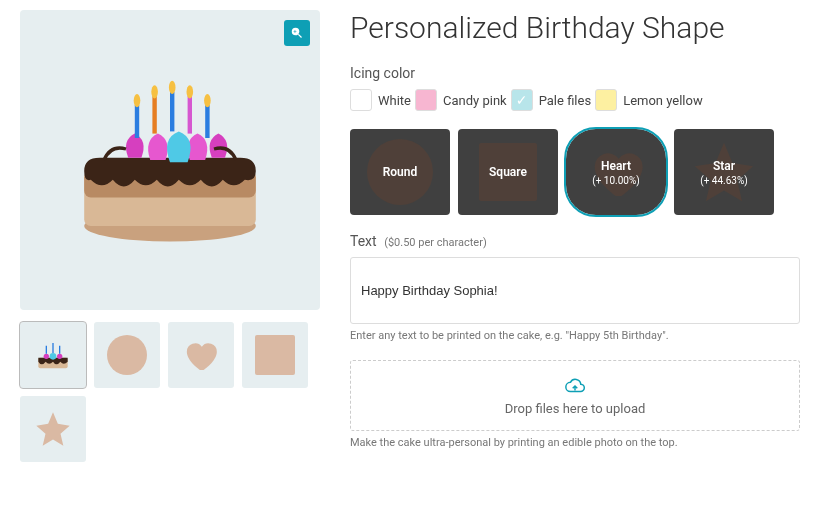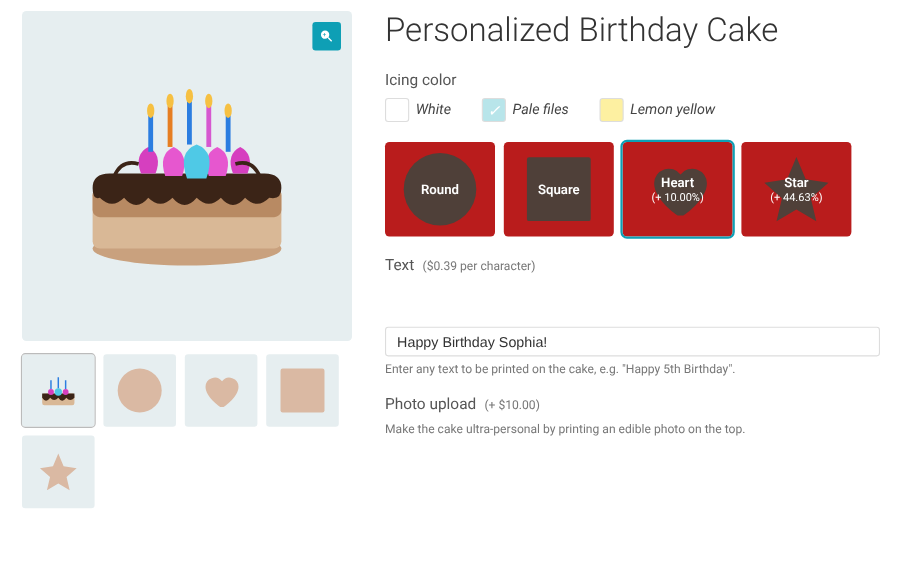--- a/index.html
+++ b/index.html
@@ -54,55 +54,54 @@
     font-size: 30px;
     margin: 0 0 20px 0;
     color: #333;
   }
   .field { margin-bottom: 18px; }
   .field-label { color: #555; font-size: 14px; margin-bottom: 8px; }
   .field-label .req { color: #d33; }
   .field-label .hint { font-size: 11px; color: #777; margin-left: 4px;}
   .field-help { font-size: 11px; color: #777; margin-top: 5px; }
   
-  .swatches { display: flex; gap: 28px; align-items: flex-start; flex-wrap: wrap; font-style: italic;}
+  .swatches { display: flex; gap: 4px; align-items: flex-start; flex-wrap: wrap;}
   .swatch { display: flex; align-items: center; gap: 6px; cursor: pointer; }
   .swatch-box {
     width: 22px; height: 22px;
     border: 1px solid #ddd;
     border-radius: 3px;
     display:flex; align-items:center; justify-content:center;
     font-size: 14px; color:#fff;
   }
   .swatch-label { font-size: 13px; color: #444; }
   
   .tiles { display: flex; gap: 8px; }
   .tile {
     width: 100px; height: 86px;
-    background: #b91c1c;
+    background: #404040;
     border-radius: 4px;
     display: flex; flex-direction:column; align-items: center; justify-content: center;
     color: #fff; font-size: 12px;
     cursor: pointer; position: relative;
     padding: 4px;
   }
-  .tile.selected { outline: 2px solid #0e9fb5; }
+  .tile.selected { outline: 2px solid #0e9fb5; border-radius: 30px; }
   .tile .shape-label { position: relative; font-weight: 600; font-size: 12px;}
   .tile .shape-price { position: relative; font-size: 10px; margin-top:2px;}
   .tile-circle::before{content:"";position:absolute;width:66px;height:66px;background:#4f4039;border-radius:50%;}
   .tile-square::before{content:"";position:absolute;width:58px;height:58px;background:#4f4039;border-radius:2px;}
   
   .text-input {
     width: 100%;
     border: 1px solid #ddd;
     border-radius: 3px;
-    padding: 5px 10px;
+    padding: 25px 10px;
     font-size: 13px;
     color: #333;
-    margin-top: 40px;
   }
   
   .upload {
     border: 1px dashed #ccc;
     border-radius: 3px;
     padding: 14px;
     text-align: center;
     color: #666;
     font-size: 13px;
     cursor: pointer;
@@ -184,28 +183,32 @@
         </div>
       <div class="thumb">
         <svg viewBox="0 0 24 24">
             <path fill="#dab9a3" d="M12 2l2.9 6.9L22 10l-5.5 4.8L18.2 22 12 18.3 5.8 22l1.7-7.2L2 10l7.1-1.1z"></path>
           </svg>
       </div>
     </div>
   </div>
 
   <div class="details">
-    <h1>Personalized Birthday Cake</h1>
+    <h1>Personalized Birthday Shape</h1>
 
     <div class="field">
       <div class="field-label">Icing color</div>
       <div class="swatches">
         <div class="swatch">
           <div class="swatch-box" style="background:#ffffff"></div>
           <span class="swatch-label">White</span>
+        </div>
+        <div class="swatch">
+          <div class="swatch-box" style="background:#f7b6d1"></div>
+          <span class="swatch-label">Candy pink</span>
         </div>
         <div class="swatch">
           <div class="swatch-box" style="background:#b8e5ea">
               <span>✓</span>
             </div>
           <span class="swatch-label">Pale files</span>
         </div>
         <div class="swatch">
           <div class="swatch-box" style="background:#fdf0a1"></div>
           <span class="swatch-label">Lemon yellow</span>
@@ -234,28 +237,31 @@
             </svg>
           <span class="shape-label">Star</span>
           <span class="shape-price">(+ 44.63%)</span>
         </div>
       </div>
     </div>
 
     <div class="field">
       <div class="field-label">
         <span>Text</span>
-        <span class="hint">($0.39 per character)</span>
+        <span class="hint">($0.50 per character)</span>
       </div>
       <input class="text-input" type="text" value="Happy Birthday Sophia!" style="">
       <div class="field-help">Enter any text to be printed on the cake, e.g. "Happy 5th Birthday".</div>
     </div>
 
     <div class="field">
-      <div class="field-label">
-        <span>Photo upload</span>
-        <span class="hint">(+ $10.00)</span>
+      <div class="upload">
+        <svg viewBox="0 0 24 24" stroke-width="1.6">
+          <path d="M7 18a5 5 0 010-10 6 6 0 0111.3 2A4 4 0 0118 18H7z"></path>
+          <path d="M12 12v5M9.5 14.5L12 12l2.5 2.5"></path>
+        </svg>
+        <span>Drop files here to upload</span>
       </div>
       <div class="field-help">Make the cake ultra-personal by printing an edible photo on the top.</div>
     </div>
 
   </div>
 </div>
 
 </body></html>

